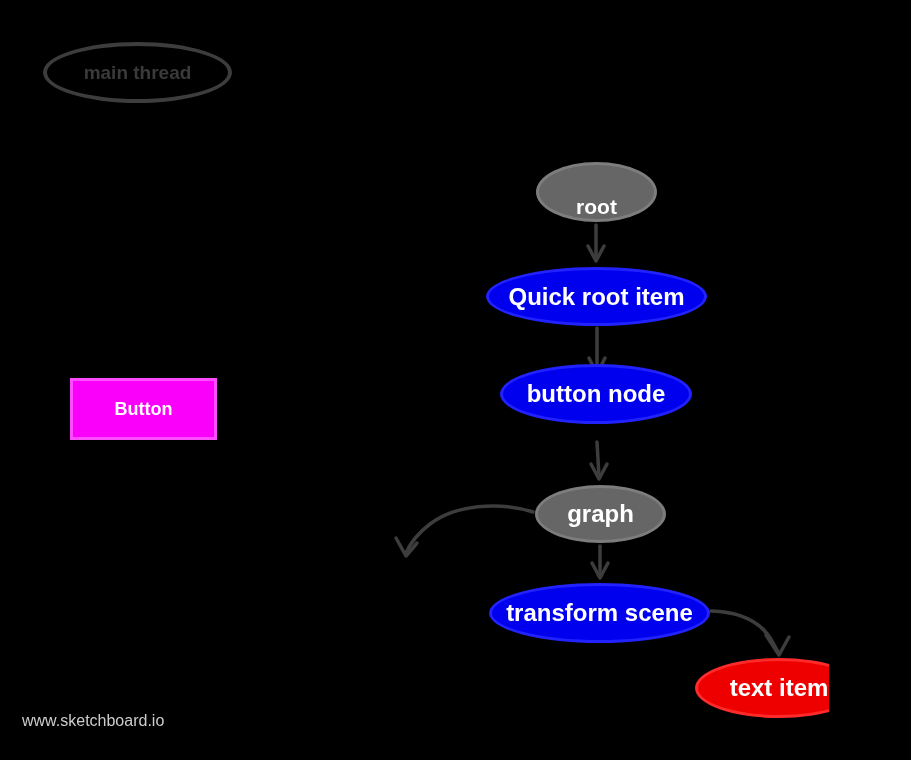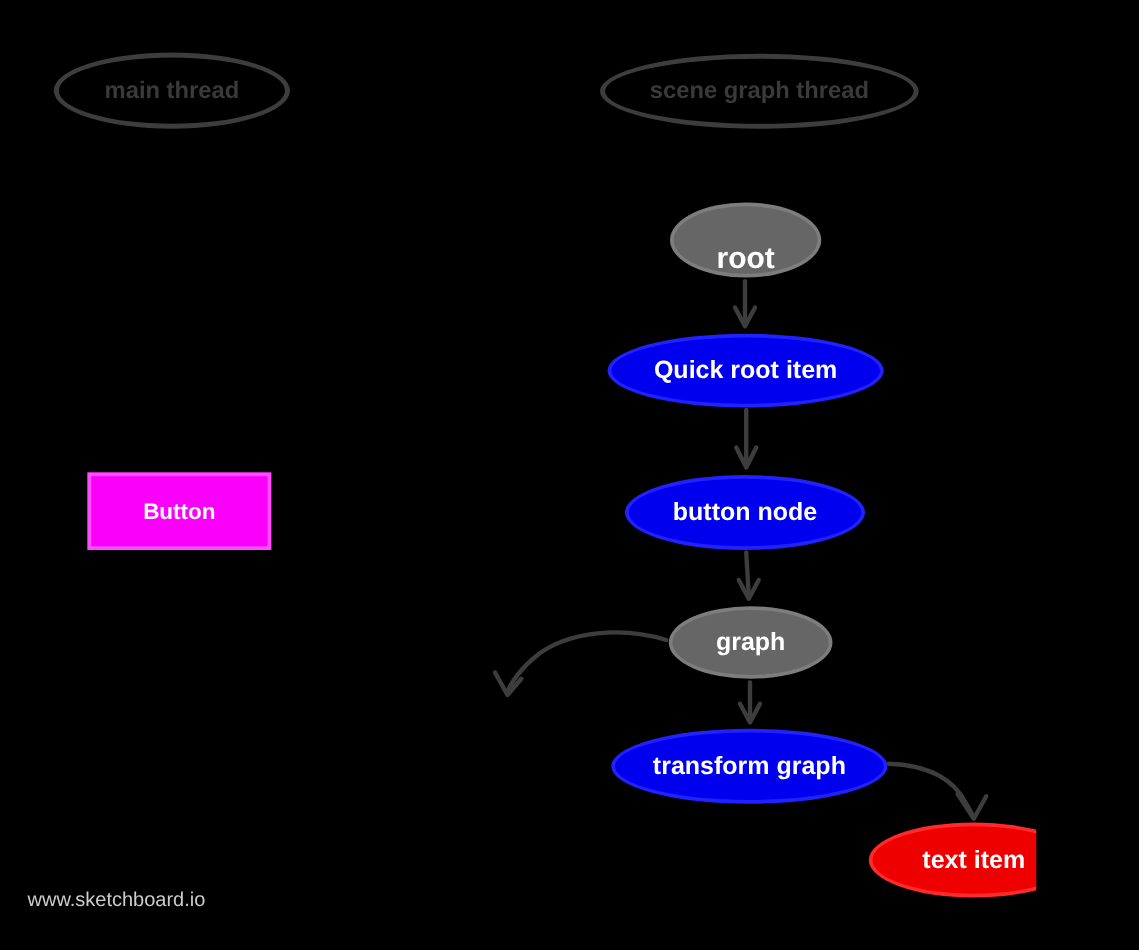--- a/index.html
+++ b/index.html
@@ -33,21 +33,21 @@
     position: absolute;
     border-radius: 50%;
     display: flex;
     align-items: center;
     justify-content: center;
     box-sizing: border-box;
     text-align: center;
   }
   .oval span {
     font-weight: bold;
-    font-size: 20px;
+    font-size: 24px;
     white-space: nowrap;
   }
   .lane {
     border: 4px solid var(--outline, #3d3d3d);
     background: transparent;
   }
   .lane span {
     color: var(--outline-text, #3a3a3a);
     font-size: 19px;
   }
@@ -116,43 +116,40 @@
     <g>
       <path d="M711 611 C 742 612 763 623 773 643 C 776 648 778 652 779 654"></path>
       <polyline points="766,635 779,655 789,637"></polyline>
     </g>
   </svg>
 
   <div class="oval lane" style="left:43px; top:42px; width:189px; height:61px;">
     <span>main thread</span>
   </div>
 
-  <div class="oval lane" style="left:480px; top:43px; width:255px; height:60px;">
-    <span>scene graph thread</span>
-  </div>
 
   <div class="oval gray" style="left:536px; top:162px; width:121px; height:60px;">
-    <span style="font-size:24px;margin-top:29px;">root</span>
+    <span style="font-size:21px;margin-top:29px;">root</span>
   </div>
 
   <div class="oval blue" style="left:486px; top:267px; width:221px; height:59px;">
     <span>Quick root item</span>
   </div>
 
-  <div class="oval blue" style="left:500px; top:380px; width:192px; height:60px;">
+  <div class="oval blue" style="left:500px; top:364px; width:192px; height:60px;">
     <span>button node</span>
   </div>
 
   <div class="oval gray" style="left:535px; top:485px; width:131px; height:58px;">
     <span>graph</span>
   </div>
 
 
   <div class="oval blue" style="left:489px; top:583px; width:221px; height:60px;">
-    <span>transform graph</span>
+    <span>transform scene</span>
   </div>
 
   <div class="oval red" style="left:695px; top:658px; width:168px; height:60px;">
     <span>text item</span>
   </div>
 
   <div class="rect" style="left:70px; top:378px; width:147px; height:62px;">
     <span>Button</span>
   </div>
 

